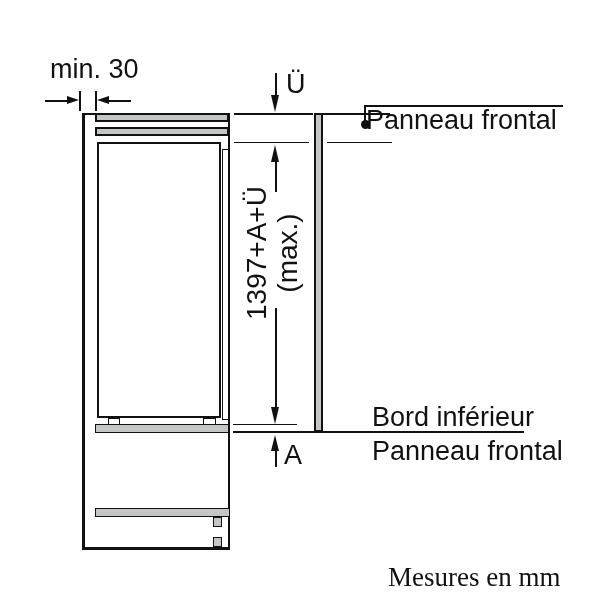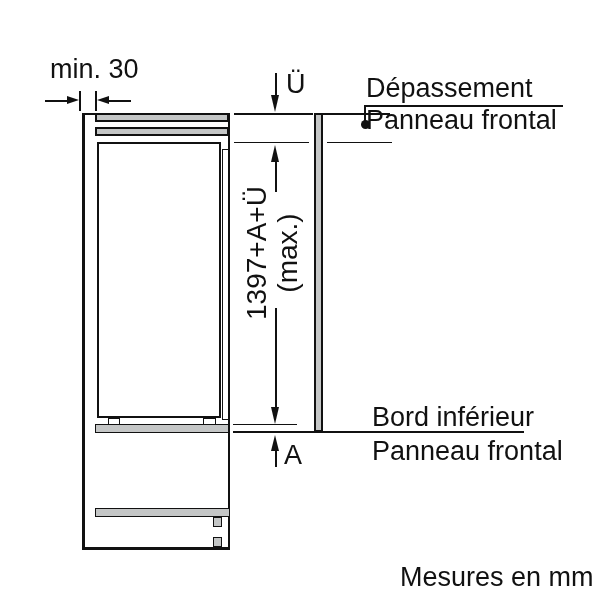--- a/index.html
+++ b/index.html
@@ -25,29 +25,28 @@
 </style>
 </head>
 <body>
 
 <div class="canvas">
 
   <div class="txt" style="left:50px;top:55px;">min. 30</div>
 
   <div class="txt" style="left:286px;top:70px;">Ü</div>
 
-  <div class="txt" style="left:366px;top:74px;">Dépassement</div>
   <div class="txt" style="left:366px;top:106px;">Panneau frontal</div>
 
   <div class="txt" style="left:372px;top:403px;text-align:center;">Bord inférieur</div>
   <div class="txt" style="left:372px;top:437px;">Panneau frontal</div>
 
   <div class="txt" style="left:284px;top:441px;">A</div>
 
-  <div class="txt" style="left:400px;top:563px;">Mesures en mm</div>
+  <div class="txt" style="left:388px;top:563px;font-family:Liberation Serif, serif;">Mesures en mm</div>
 
   <div class="rot">
     <div>1397+A+Ü</div>
     <div>(max.)</div>
   </div>
 
   <div class="ln" style="left:79px;top:91px;width:2px;height:20px;"></div>
   <div class="ln" style="left:94.5px;top:91px;width:2px;height:20px;"></div>
   <div class="ln" style="left:45px;top:99.7px;width:23px;height:2px;"></div>
   <div class="arr arr-right" style="left:67px;top:96.2px;"></div>

